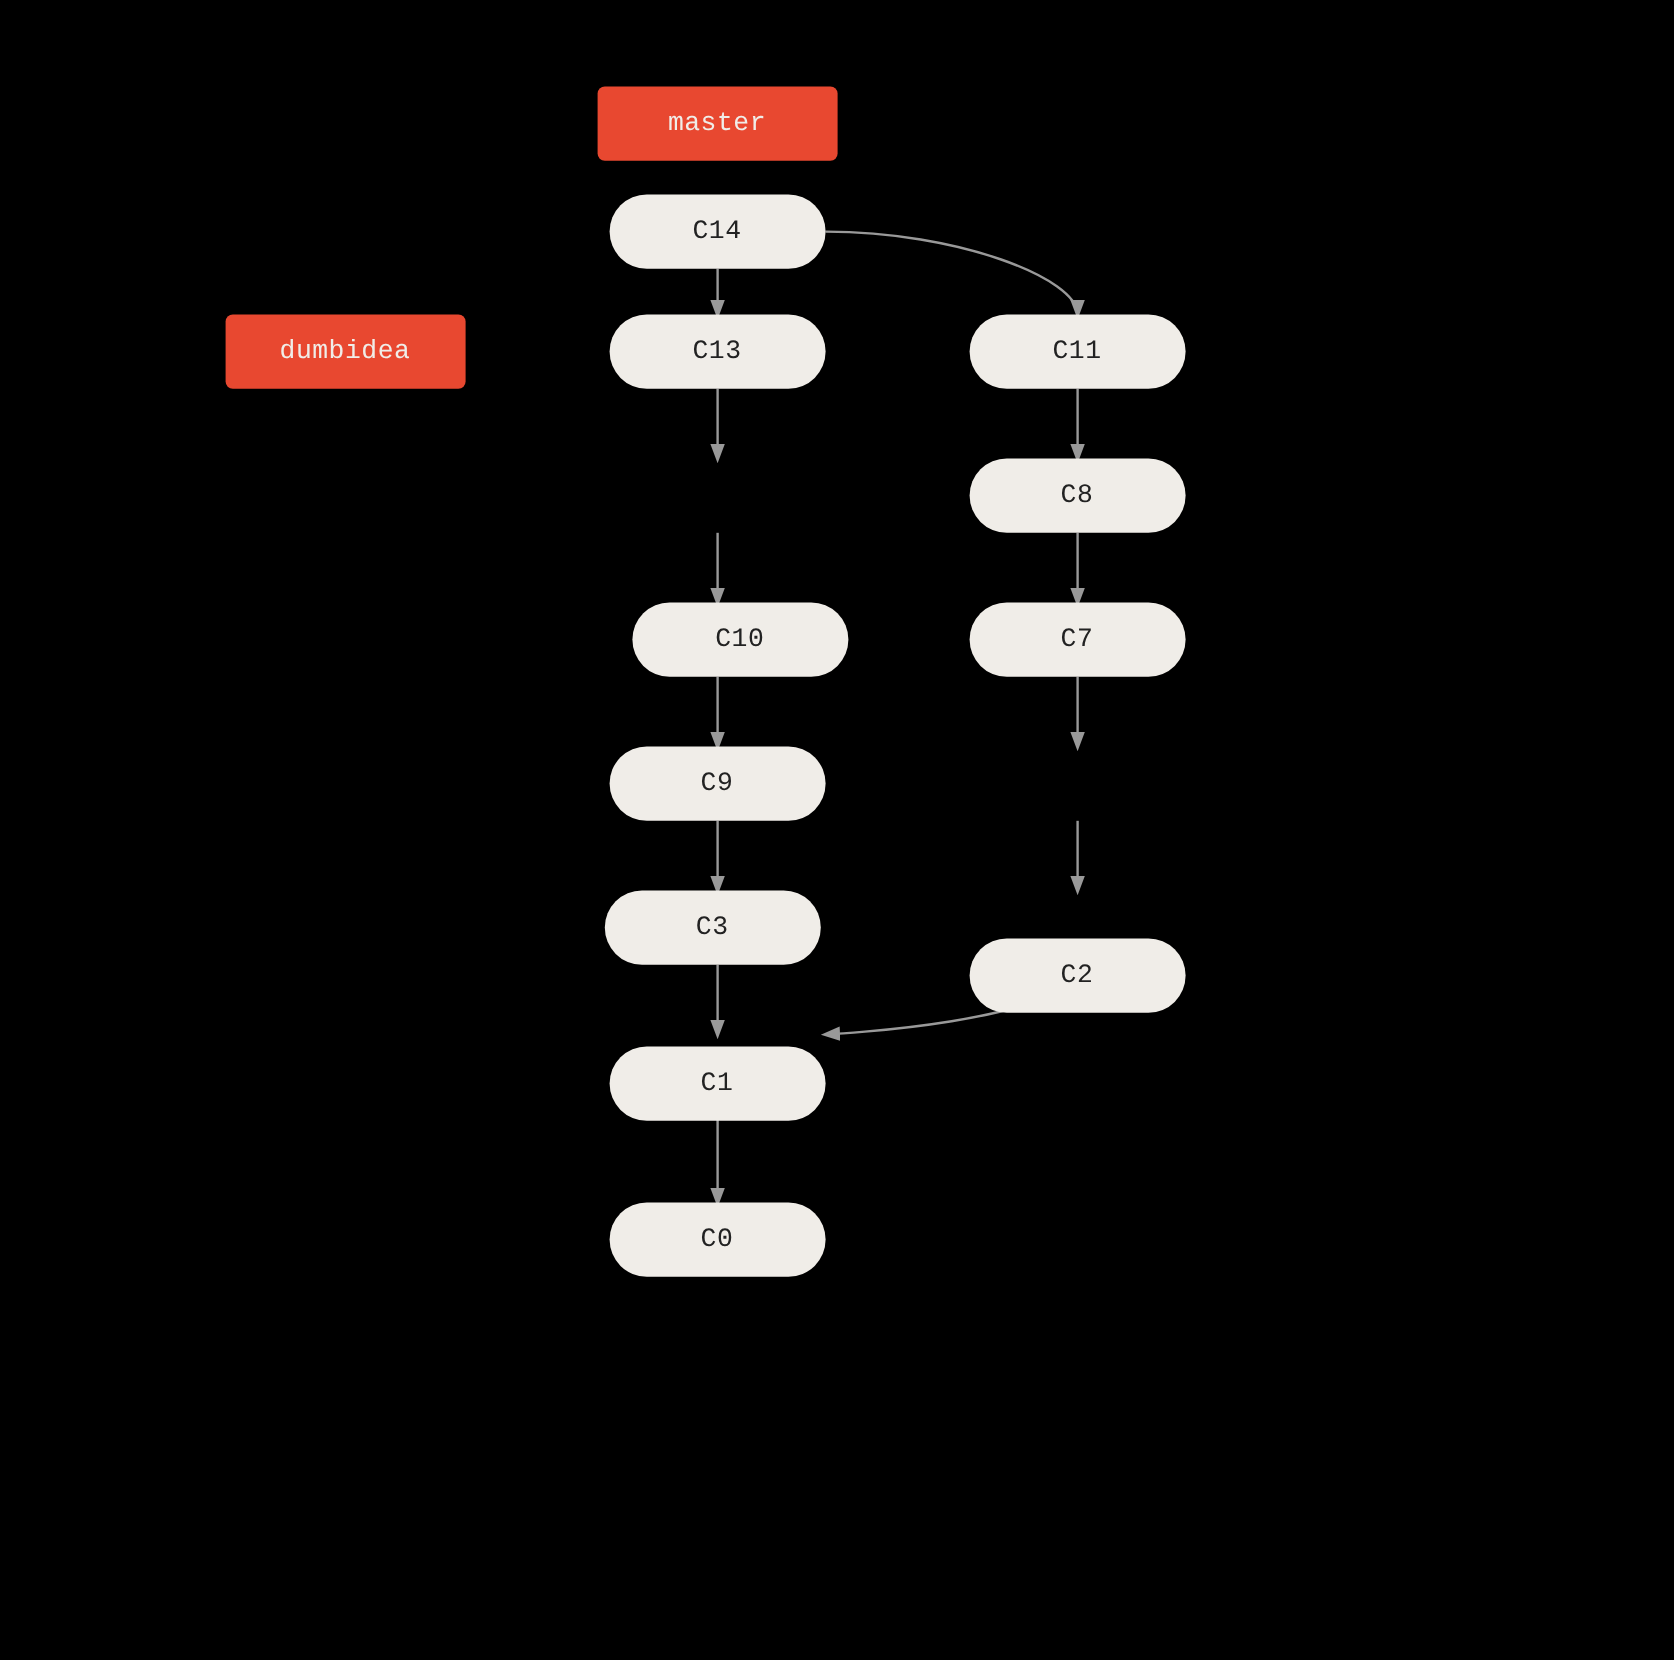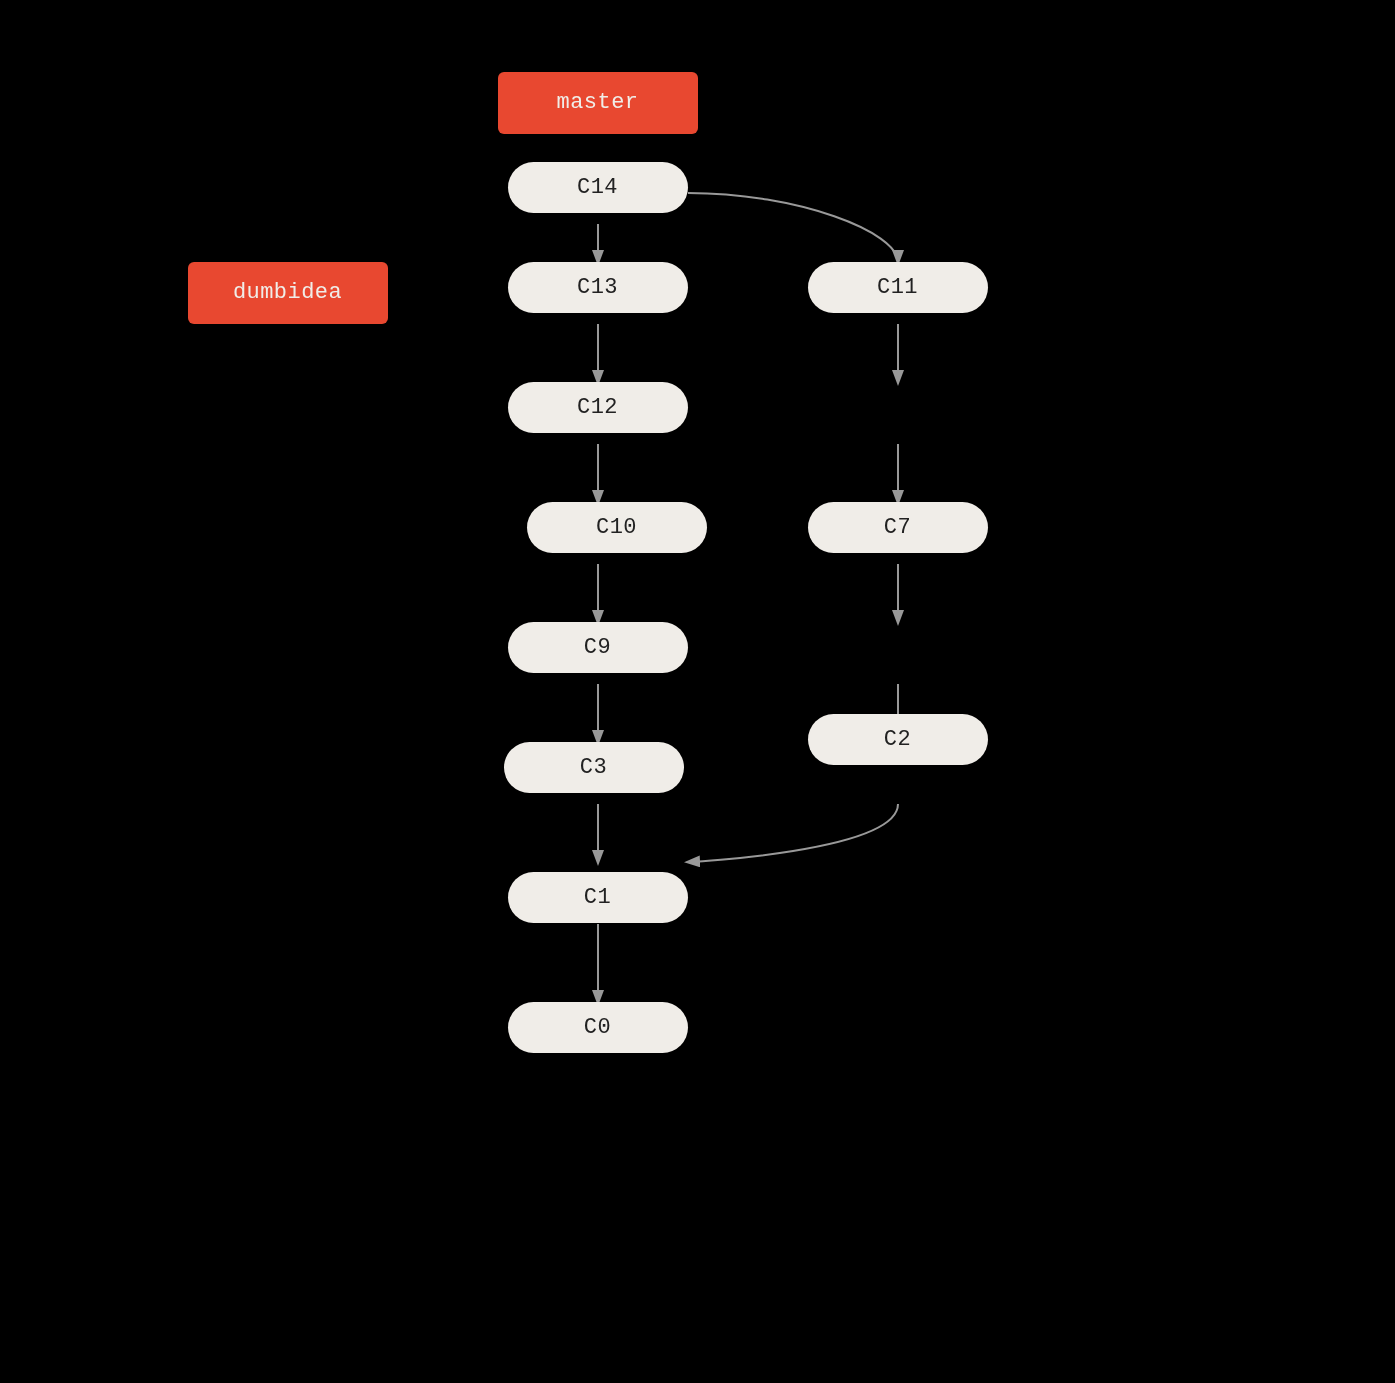--- a/index.html
+++ b/index.html
@@ -33,21 +33,21 @@
       justify-content: center;
       font-size: 22px;
       font-weight: 400;
       letter-spacing: 0.02em;
       text-align: right;
     }
     .node-commit {
       background: #f0ede8;
       border-radius: 50px;
       width: 180px;
-      height: 51px;
+      height: 62px;
       color: #222;
     }
     .node-branch {
       background: #e84830;
       border-radius: 6px;
       width: 200px;
       height: 62px;
       color: #f0ede8;
     }
   </style>
@@ -95,41 +95,41 @@
   <div class="node node-branch" style="left:20px; top:220px;margin-left:20px;">
     <span>dumbidea</span>
   </div>
 
   <div class="node node-commit" style="left:360px; top:120px;">
     <span>C14</span>
   </div>
   <div class="node node-commit" style="left:360px; top:220px;">
     <span>C13</span>
   </div>
-  <div class="node node-commit" style="left:360px; top:340px;">
-    <span>C12</span>
-  </div>
   <div class="node node-commit" style="left:379px; top:460px;">
     <span>C10</span>
   </div>
   <div class="node node-commit" style="left:360px; top:580px;">
     <span>C9</span>
   </div>
   <div class="node node-commit" style="left:356px; top:700px;">
     <span>C3</span>
   </div>
   <div class="node node-commit" style="left:360px; top:820px;margin-top:10px;">
     <span>C1</span>
   </div>
   <div class="node node-commit" style="left:360px; top:960px;">
     <span>C0</span>
   </div>
 
   <div class="node node-commit" style="left:660px; top:220px;">
     <span>C11</span>
   </div>
+  <div class="node node-commit" style="left:660px; top:340px;">
+    <span>C8</span>
+  </div>
   <div class="node node-commit" style="left:660px; top:460px;">
     <span>C7</span>
   </div>
-  <div class="node node-commit" style="left:660px; top:672px;">
+  <div class="node node-commit" style="left:660px; top:740px;">
     <span>C2</span>
   </div>
 </div>
 
 </body></html>

